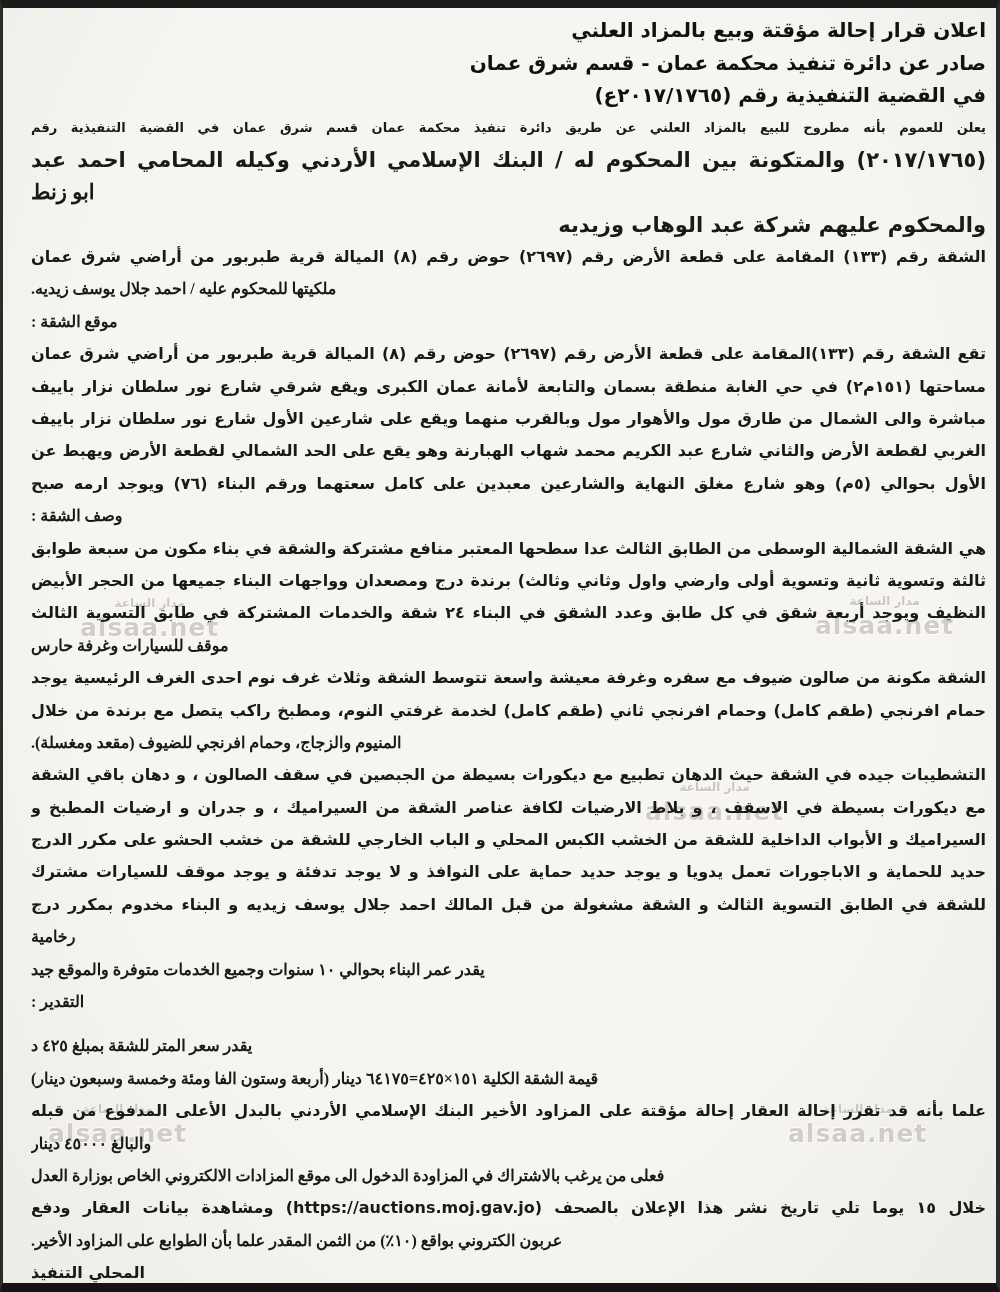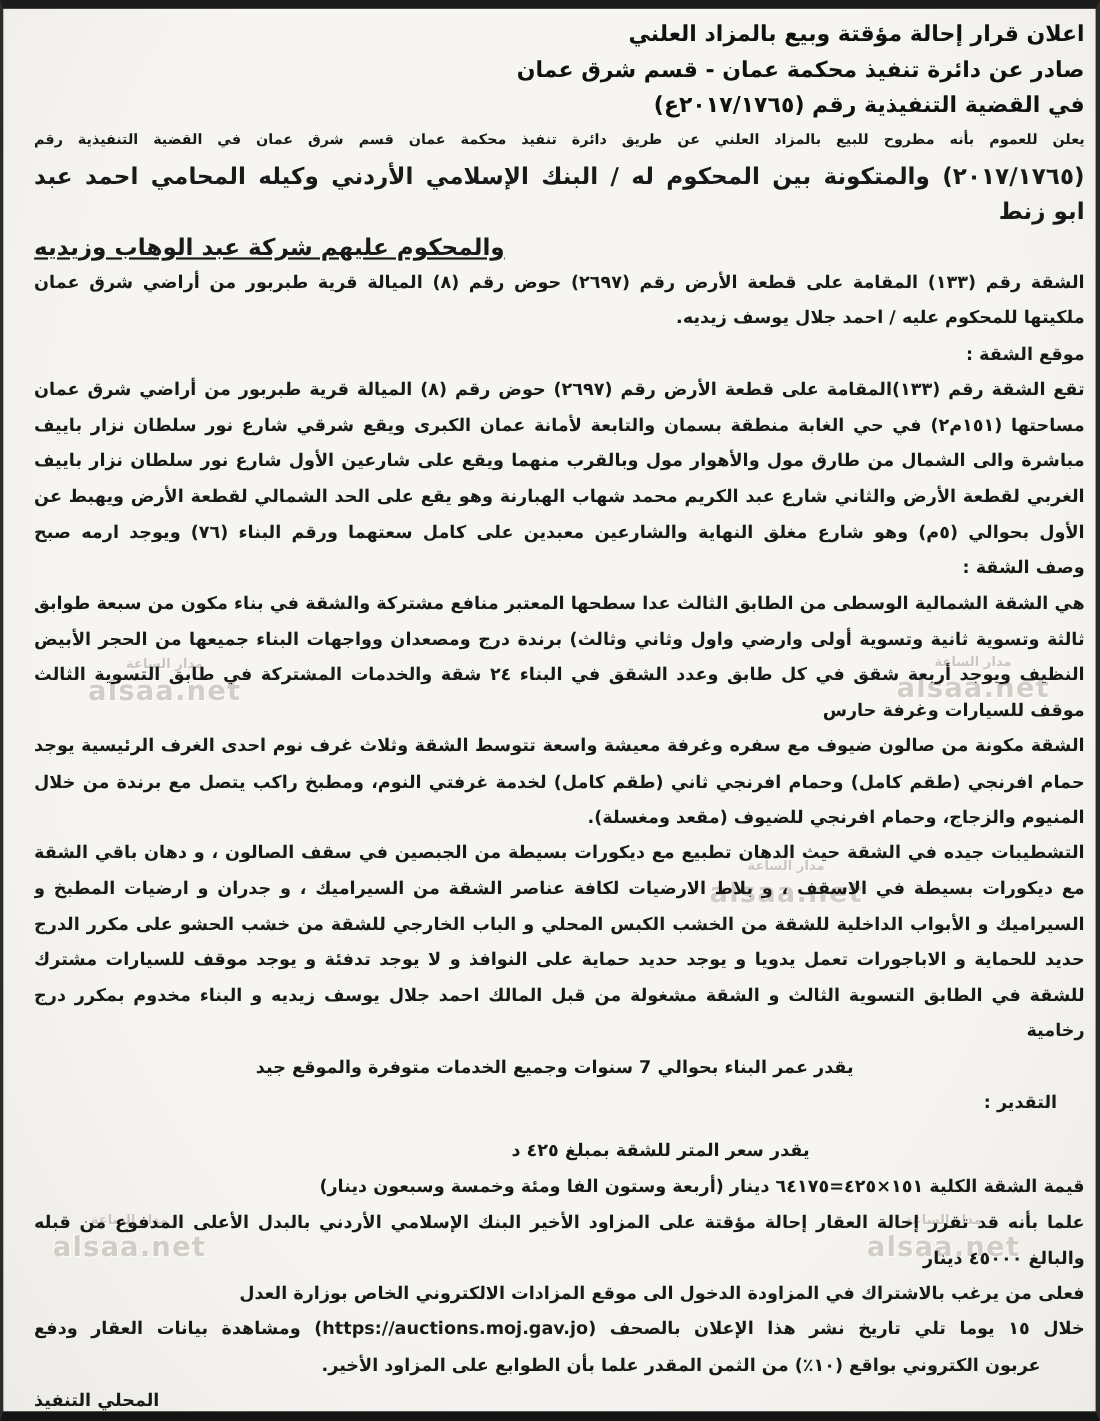--- a/index.html
+++ b/index.html
@@ -27,22 +27,22 @@
     z-index:2;
   }
   .title-line{
     font-size:20px;line-height:32.5px;
     color:#111;letter-spacing:0;
   }
   .line{
     font-size:16px;line-height:32.4px;height:32.4px;overflow:hidden;
   }
   .line.justify{text-align:justify;text-align-last:justify;}
-  .line.right{text-align:right;}
-  .line.center{text-align:left;text-decoration:underline;}
+  .line.right{text-align:left;font-family:Liberation Serif, serif;}
+  .line.center{text-align:right;}
   .line.left{text-align:left;}
   .line.small{font-size:13px;}
   .line.lead{font-size:21px;}
   .watermark{
     position:absolute;text-align:center;z-index:1;
     pointer-events:none;opacity:.75;direction:rtl;
   }
   .wm-ar{
     font-size:12px;font-weight:bold;color:#bcb8b0;
     text-shadow:1px 1px 0 #ffffff;line-height:22px;white-space:nowrap;
@@ -106,21 +106,21 @@
         <div class="line right">موقف للسيارات وغرفة حارس</div>
         <div class="line justify">الشقة مكونة من صالون ضيوف مع سفره وغرفة معيشة واسعة تتوسط الشقة وثلاث غرف نوم احدى الغرف الرئيسية يوجد فيها</div>
         <div class="line justify">حمام افرنجي (طقم كامل) وحمام افرنجي ثاني (طقم كامل) لخدمة غرفتي النوم، ومطبخ راكب يتصل مع برندة من خلال باب</div>
         <div class="line right">المنيوم والزجاج، وحمام افرنجي للضيوف (مقعد ومغسلة).</div>
         <div class="line justify">التشطيبات جيده في الشقة حيث الدهان تطبيع مع ديكورات بسيطة من الجبصين في سقف الصالون ، و دهان باقي الشقة املشن</div>
         <div class="line justify">مع ديكورات بسيطة في الاسقف ، و بلاط الارضيات لكافة عناصر الشقة من السيراميك ، و جدران و ارضيات المطبخ و الحمامات من</div>
         <div class="line justify">السيراميك و الأبواب الداخلية للشقة من الخشب الكبس المحلي و الباب الخارجي للشقة من خشب الحشو على مكرر الدرج يتبعه باب</div>
         <div class="line justify">حديد للحماية و الاباجورات تعمل يدويا و يوجد حديد حماية على النوافذ و لا يوجد تدفئة و يوجد موقف للسيارات مشترك</div>
         <div class="line justify">للشقة في الطابق التسوية الثالث و الشقة مشغولة من قبل المالك احمد جلال يوسف زيديه و البناء مخدوم بمكرر درج بلاطه</div>
         <div class="line right">رخامية</div>
-        <div class="line right" style="padding-left: 0px; padding-right: 210px;">يقدر عمر البناء بحوالي 7 سنوات وجميع الخدمات متوفرة والموقع جيد</div>
+        <div class="line right" style="padding-left: 0px; padding-right: 210px;">يقدر عمر البناء بحوالي ١٠ سنوات وجميع الخدمات متوفرة والموقع جيد</div>
         <div class="line right" style="padding-left: 0px; padding-right: 25px;">التقدير :</div>
         <div class="line right" style="padding-left: 0px; padding-right: 250px; margin-top: 12px;">يقدر سعر المتر للشقة بمبلغ ٤٢٥ د</div>
         <div class="line right">قيمة الشقة الكلية ١٥١×٤٢٥=٦٤١٧٥ دينار (أربعة وستون الفا ومئة وخمسة وسبعون دينار)</div>
         <div class="line justify">علما بأنه قد تقرر إحالة العقار إحالة مؤقتة على المزاود الأخير البنك الإسلامي الأردني بالبدل الأعلى المدفوع من قبله</div>
         <div class="line right">والبالغ ٤٥٠٠٠ دينار</div>
         <div class="line right">فعلى من يرغب بالاشتراك في المزاودة الدخول الى موقع المزادات الالكتروني الخاص بوزارة العدل</div>
         <div class="line justify">خلال ١٥ يوما تلي تاريخ نشر هذا الإعلان بالصحف (https://auctions.moj.gav.jo) ومشاهدة بيانات العقار ودفع</div>
         <div class="line right" style="padding-left: 0px; padding-right: 40px;">عربون الكتروني بواقع (١٠٪) من الثمن المقدر علما بأن الطوابع على المزاود الأخير.</div>
         <div class="line left">المحلي التنفيذ</div>
       </div>

